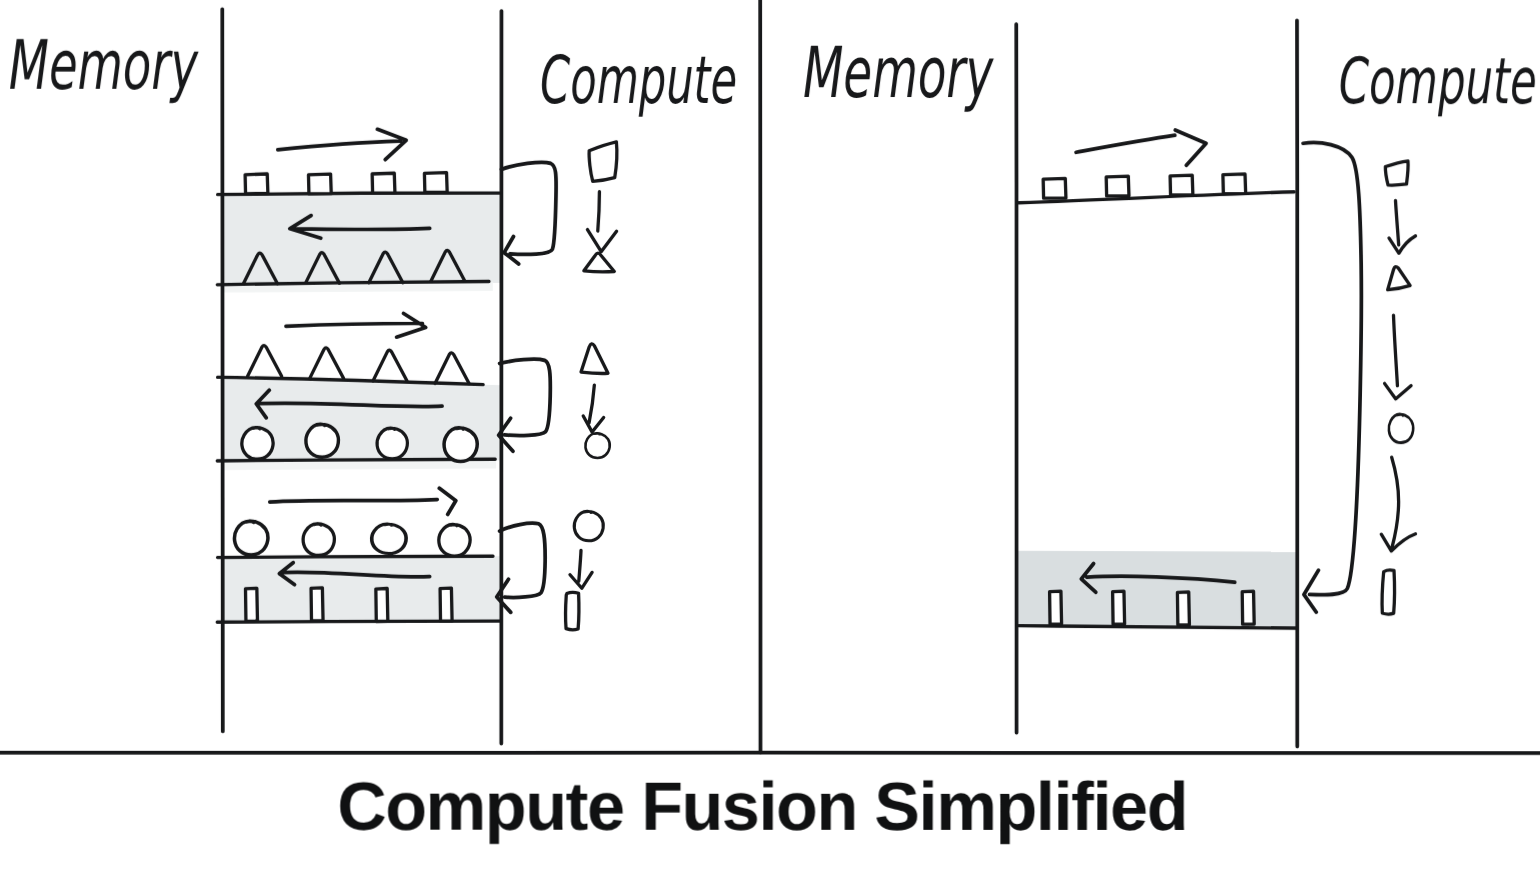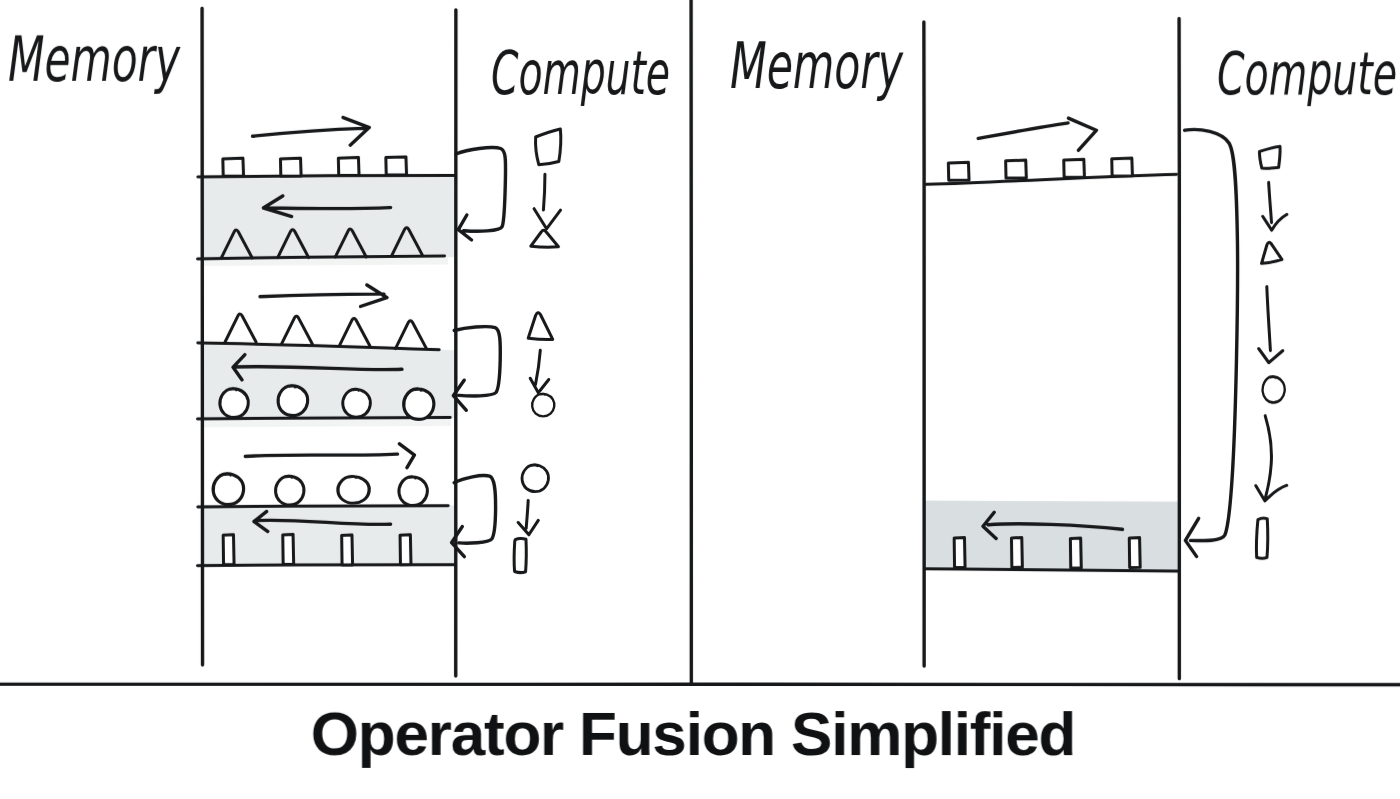--- a/index.html
+++ b/index.html
@@ -172,14 +172,14 @@
       <path class="ink w3 fillw" d="M1257.9,519.6 C1256.9,530 1256.2,548 1256.7,557.3 C1260.4,558.5 1264.6,558.3 1267,557.4 C1267.8,548 1267.8,528 1267.3,518.6 C1264,517.7 1260.3,518.2 1257.9,519.6 Z"></path>
     </g>
   </g>
 
   <g>
     <path class="ink w35" d="M691,0 C691.9,200 690.8,480 691.4,684"></path>
     <path class="ink w35" d="M0,684.4 C300,683.4 600,684.9 700,684.3 C900,683.6 1200,685.1 1400,684.5"></path>
   </g>
 </svg>
 
-<div class="title">Operator Fusion Simplified</div>
+<div class="title">Compute Fusion Simplified</div>
 </div>
 
 </body></html>

